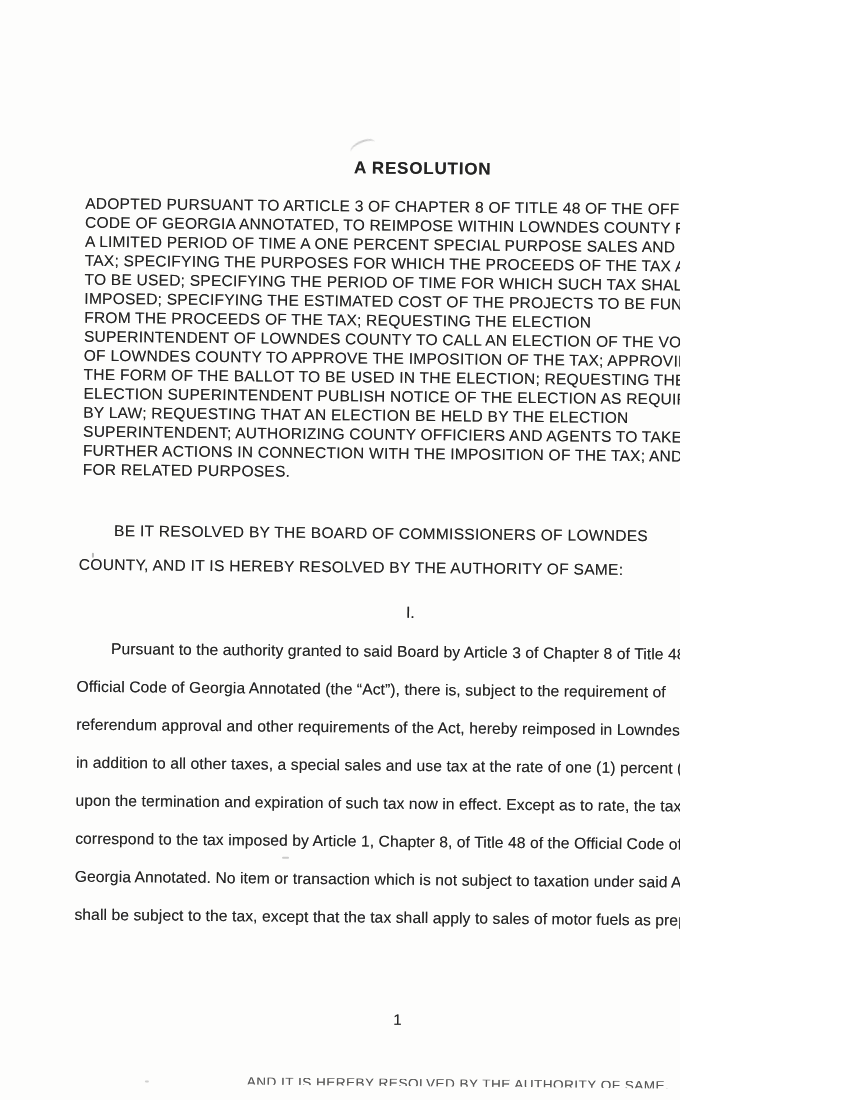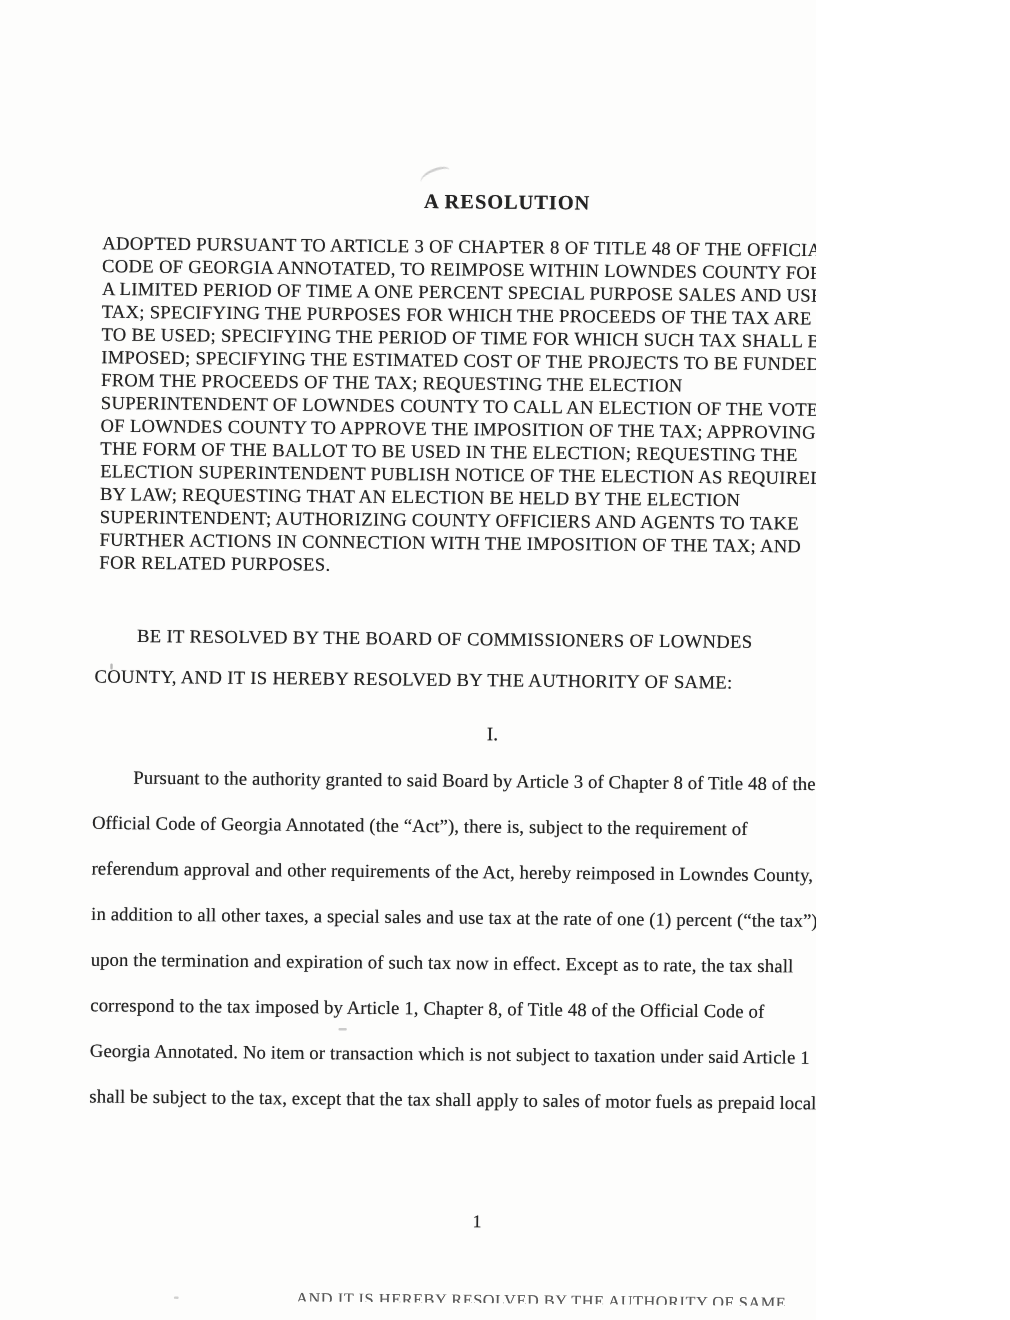--- a/index.html
+++ b/index.html
@@ -6,21 +6,21 @@
     margin: 0;
     padding: 0;
     background: #ffffff;
   }
   .page {
     position: relative;
     width: 680px;
     height: 1100px;
     overflow: hidden;
     background: var(--paper, #fdfdfc);
-    font-family: Liberation Serif, serif;
+    font-family: Liberation Sans, sans-serif;
     color: var(--ink, #242424);
   }
   
   .scan-rotate {
     position: absolute;
     inset: 0;
     transform: rotate(0.55deg);
     transform-origin: 421px 550px;
   }
   .scan-rotate .txt {

